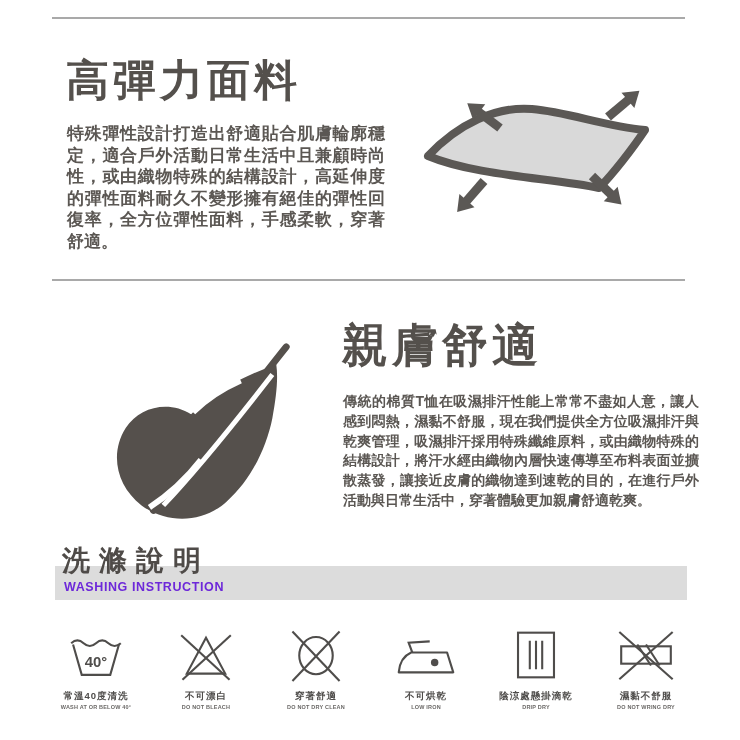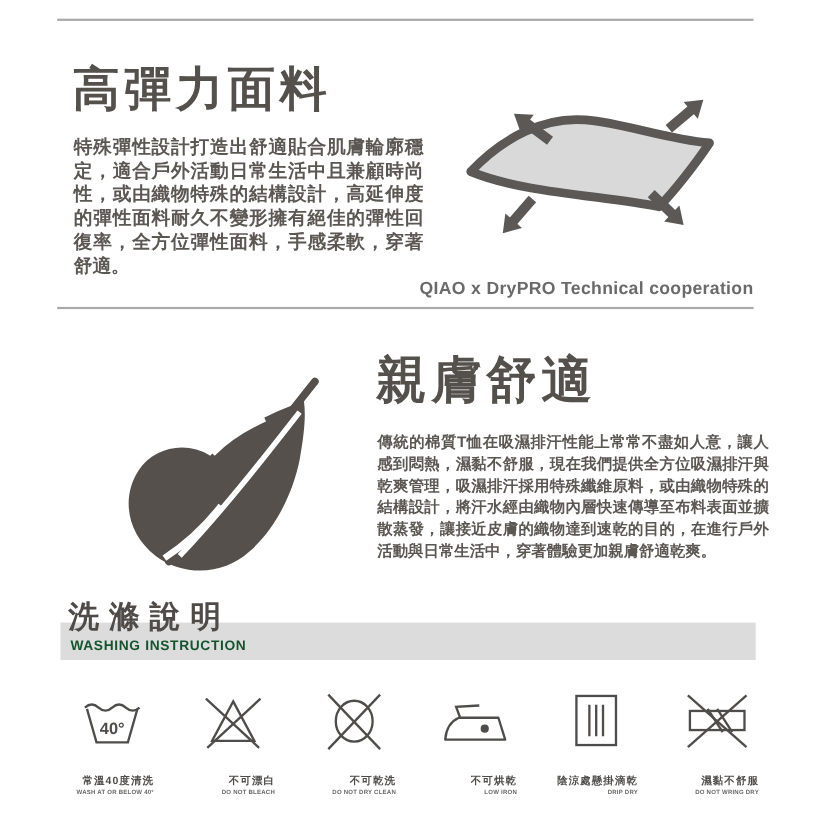--- a/index.html
+++ b/index.html
@@ -21,27 +21,27 @@
   .feather-icon{position:absolute;left:92px;top:336px;}
   .s2-title{position:absolute;left:342px;top:315px;font-size:46px;font-weight:700;
             letter-spacing:4px;color:#54504c;white-space:nowrap;}
   .s2-para{position:absolute;left:343px;top:392px;width:356px;font-size:14px;line-height:19.8px;
            font-weight:700;color:#5b5753;text-align:justify;}
 
   .wash-band{position:absolute;left:55px;top:566px;width:632px;height:34px;background:#dcdcdc;}
   .wash-title{position:absolute;left:62px;top:542px;font-size:28px;font-weight:700;
               letter-spacing:9px;color:#4f4b48;z-index:2;white-space:nowrap;}
   .wash-sub{position:absolute;left:64px;top:580px;font-size:12.5px;font-weight:700;
-            letter-spacing:0.6px;color:#14532d;z-index:2;}
+            letter-spacing:0.6px;color:#6d28d9;z-index:2;}
 
   .icons-row{position:absolute;left:52px;top:624px;width:638px;display:flex;
              justify-content:space-between;}
-  .icon-cell{width:88px;display:flex;flex-direction:column;align-items:flex-end;}
+  .icon-cell{width:88px;display:flex;flex-direction:column;align-items:center;}
   .icon-cell svg{display:block;}
-  .lbl-zh{margin-top:18px;font-size:9.5px;font-weight:700;letter-spacing:1px;
+  .lbl-zh{margin-top:4px;font-size:9.5px;font-weight:700;letter-spacing:1px;
           color:#4e4c4a;white-space:nowrap;}
   .lbl-en{margin-top:1px;font-size:5.5px;font-weight:700;letter-spacing:0.2px;
           color:#6a6866;white-space:nowrap;}
   .wicon{stroke:#4f4d4b;stroke-width:3.4;fill:none;}
   .wicon-text{fill:#4f4d4b;font-weight:700;font-size:24px;
               font-family:"Liberation Sans","DejaVu Sans",sans-serif;}
 </style>
 </head>
 <body>
 
@@ -73,21 +73,20 @@
       </g>
     </g>
     <g fill="#5b5855">
       <g transform="translate(180,100) rotate(44)">
         <rect x="0" y="-4.5" width="27" height="9"></rect>
           <polygon points="26,-10 41,0 26,10"></polygon>
       </g>
     </g>
   </svg>
 
-  <div class="coop-text">QIAO x DryPRO Technical cooperation</div>
   <div class="hline mid-line"></div>
 
   <svg class="feather-icon" width="218" height="208" viewBox="0 0 220 208">
     <path d="M 196 10 C 160 55 115 115 62 175" fill="none" stroke="#55504c" stroke-width="7" stroke-linecap="round"></path>
     <path d="M 186 28 C 150 40 120 58 100 78 C 78 64 48 70 34 92 C 18 117 24 150 50 170 C 76 189 112 188 136 166 C 160 145 176 112 182 82 C 186 60 188 42 186 28 Z" fill="#55504c"></path>
     <path d="M 182 38 C 147 83 110 130 72 170" fill="none" stroke="#ffffff" stroke-width="5"></path>
     <path d="M 102 76 C 116 62 132 52 150 44" fill="none" stroke="#ffffff" stroke-width="6"></path>
     <path d="M 58 172 C 78 159 96 142 110 124" fill="none" stroke="#ffffff" stroke-width="6"></path>
   </svg>
 
@@ -120,21 +119,21 @@
       <div class="lbl-en">DO NOT BLEACH</div>
     </div>
 
 
     <div class="icon-cell">
       <svg width="76" height="62" viewBox="0 0 100 100">
         <ellipse class="wicon" cx="50" cy="51" rx="27" ry="30"></ellipse>
         <line class="wicon" x1="12" y1="12" x2="88" y2="92"></line>
         <line class="wicon" x1="88" y1="12" x2="12" y2="92"></line>
       </svg>
-      <div class="lbl-zh">不可乾洗</div>
+      <div class="lbl-zh">穿著舒適</div>
       <div class="lbl-en">DO NOT DRY CLEAN</div>
     </div>
 
     <div class="icon-cell">
       <svg width="76" height="62" viewBox="0 0 100 100">
         <path class="wicon" d="M 6 78 Q 8 54 26 46 L 84 46 L 94 78 Z" stroke-linejoin="round"></path>
         <path class="wicon" d="M 28 46 L 22 30 L 56 28"></path>
         <circle cx="64" cy="62" r="6" fill="#4f4d4b" stroke="none"></circle>
       </svg>
       <div class="lbl-zh">不可烘乾</div>

